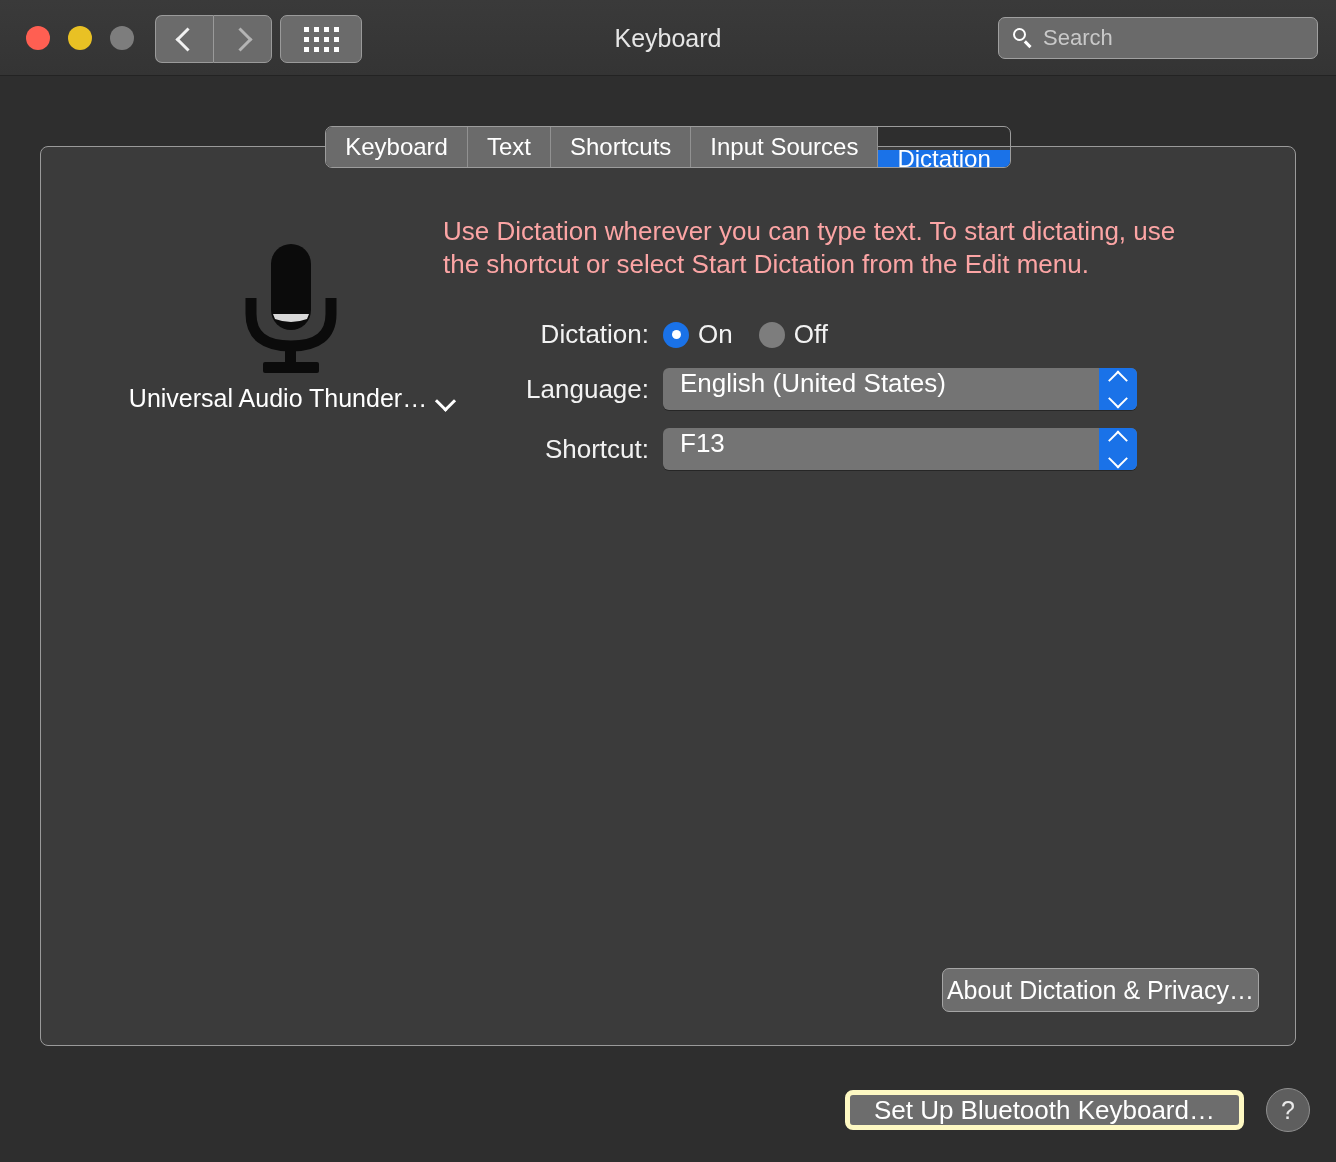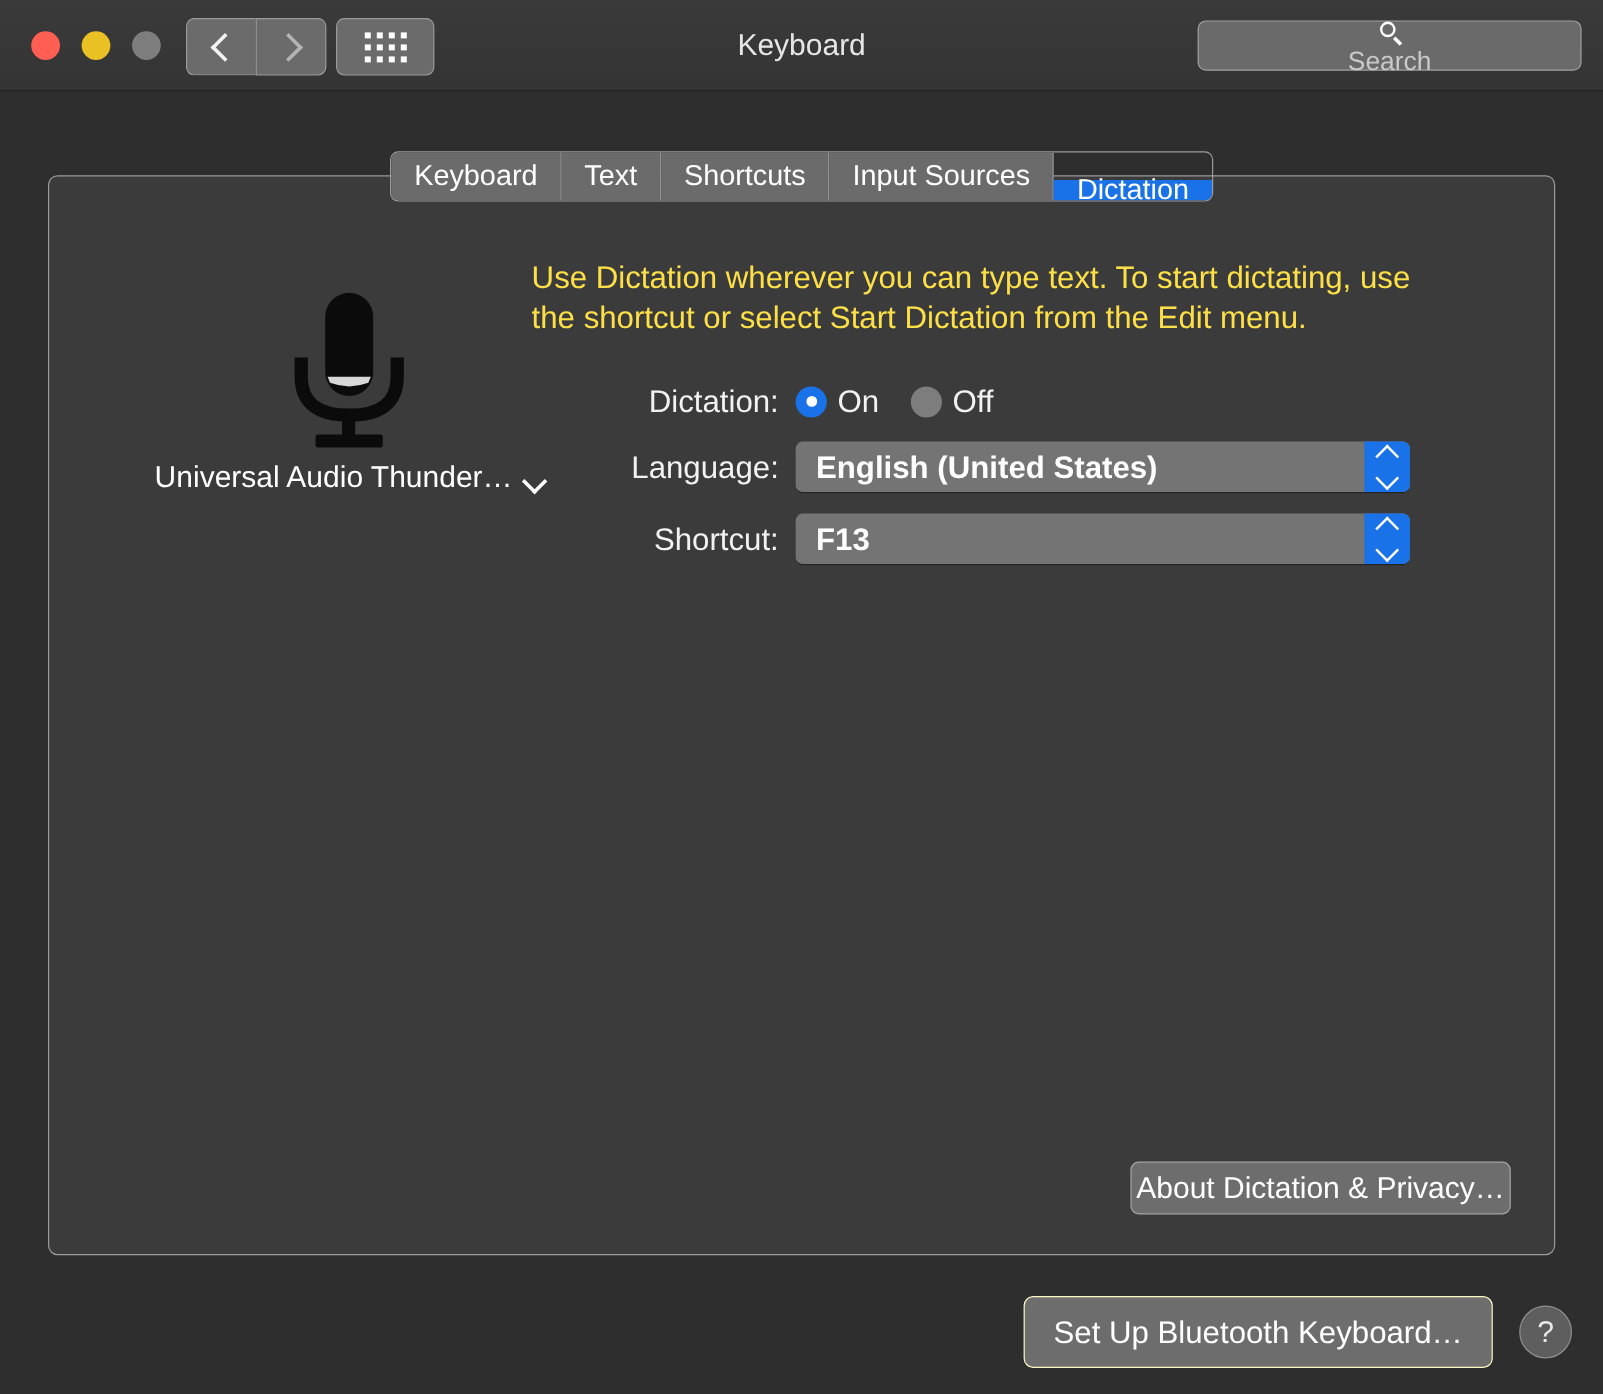--- a/index.html
+++ b/index.html
@@ -113,21 +113,20 @@
     top: 17px;
     right: 18px;
     width: 320px;
     height: 42px;
     background: #6a6a6a;
     border: 1px solid #a0a0a0;
     border-radius: 7px;
     display: flex;
     align-items: center;
     box-sizing: border-box;
-    flex-direction: column;
   }
   .searchbox .mag {
     margin-left: 14px;
     margin-right: 10px;
     width: 20px; height: 20px;
     position: relative;
     flex: none;
   }
   .searchbox .mag::before {
     content: "";
@@ -232,21 +231,21 @@
   }
 
   
   .descr {
     position: absolute;
     left: 402px;
     top: 68px;
     width: 760px;
     font-size: 26px;
     line-height: 1.27;
-    color: #fde047;
+    color: #fca5a5;
   }
 
   
   .form {
     position: absolute;
     left: 12px;
     top: 172px;
     width: 100%;
   }
   .frow {
@@ -287,30 +286,28 @@
     background: #1a72e8;
   }
   .rdot.on::after {
     content: "";
     width: 9px; height: 9px;
     border-radius: 50%;
     background: #ffffff;
   }
 
   .popup {
-    width: 512px;
+    width: 474px;
     height: 42px;
     background: #747474;
     border-radius: 6px;
     display: flex;
-    align-items: center;
     position: relative;
     box-sizing: border-box;
     box-shadow: 0 1px 0 rgba(0,0,0,.35);
-    font-weight: bold;
   }
   .popup .pv {
     font-size: 26px;
     color: #ffffff;
     padding-left: 17px;
     white-space: nowrap;
   }
   .stepper {
     position: absolute;
     right: 0; top: 0;
@@ -357,24 +354,24 @@
     width: 1336px;
     height: 60px;
     display: flex;
     align-items: center;
     justify-content: flex-end;
     padding-right: 26px;
     box-sizing: border-box;
     gap: 22px;
   }
   .btbtn {
-    height: 60px;
+    height: 40px;
     padding: 0 24px;
     background: #6d6d6d;
-    border: 1px solid #fef9c3;
+    border: 5px solid #fef9c3;
     border-radius: 8px;
     color: #ffffff;
     font-size: 26px;
     display: flex;
     align-items: center;
     box-sizing: border-box;
   }
   .helpbtn {
     width: 44px; height: 44px;
     border-radius: 50%;

